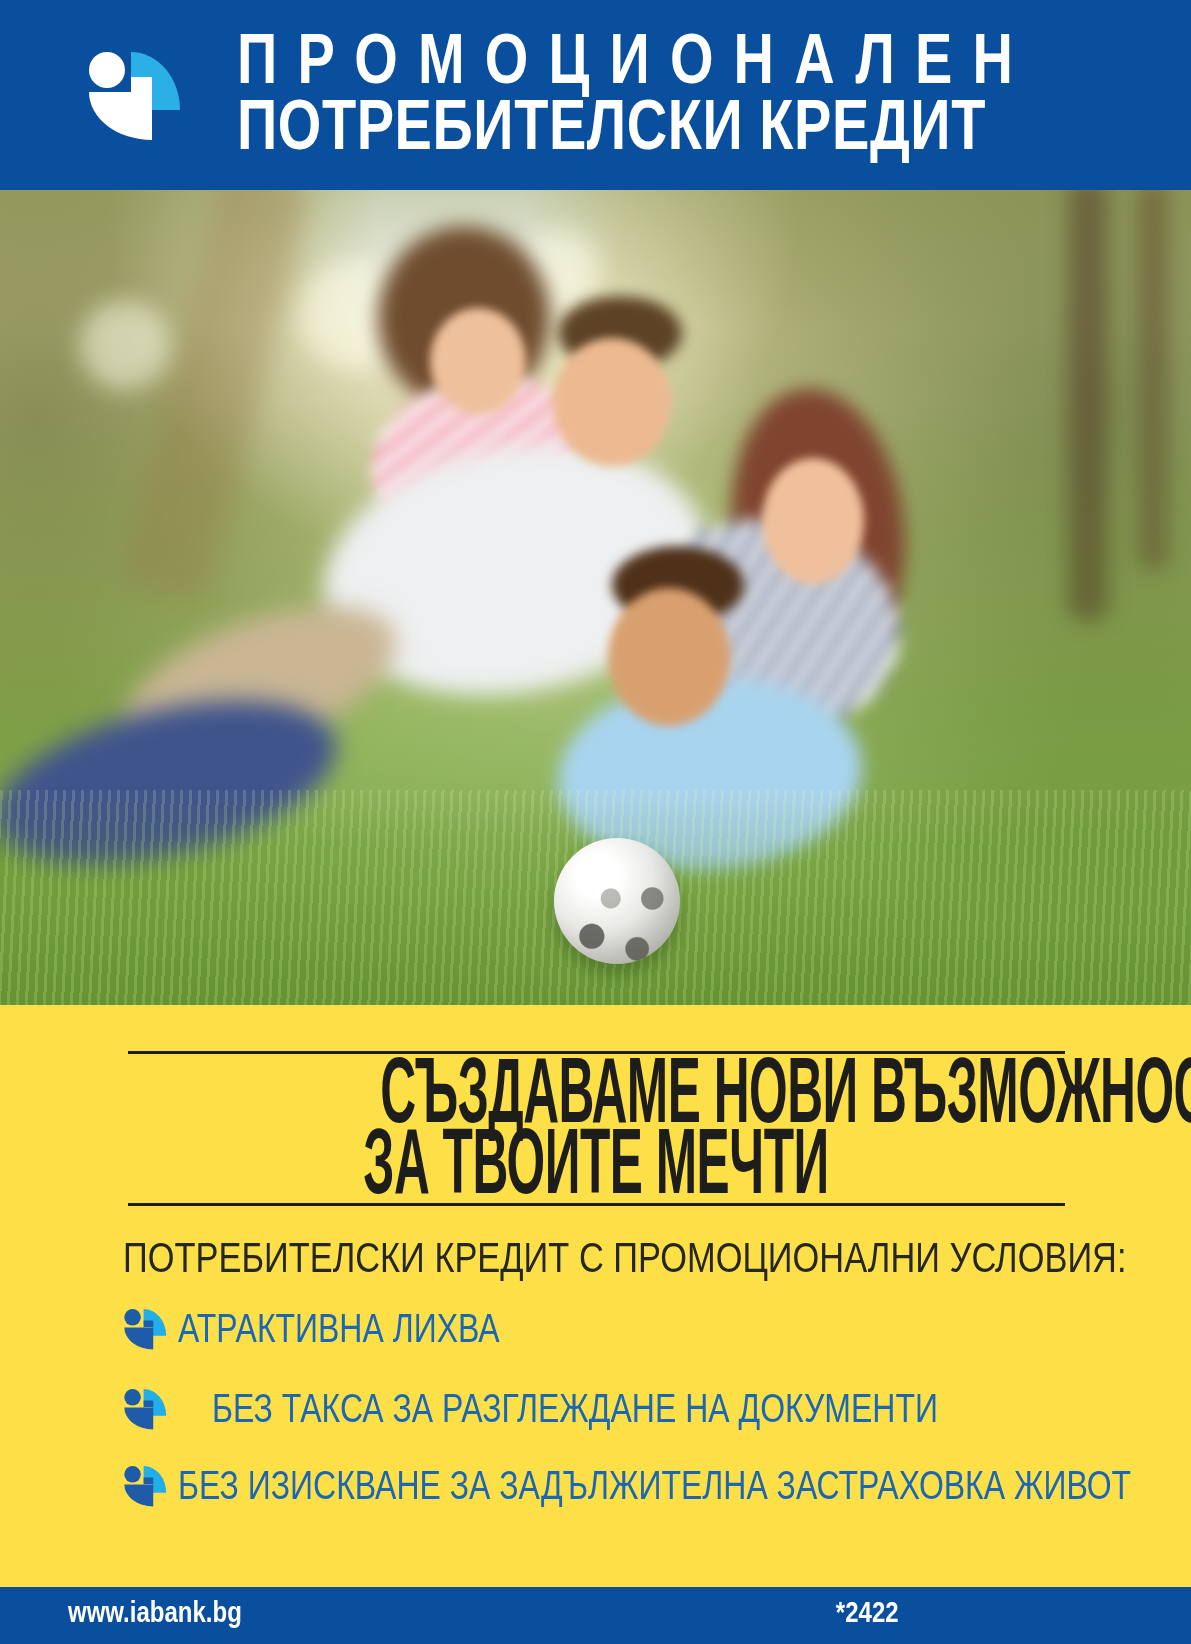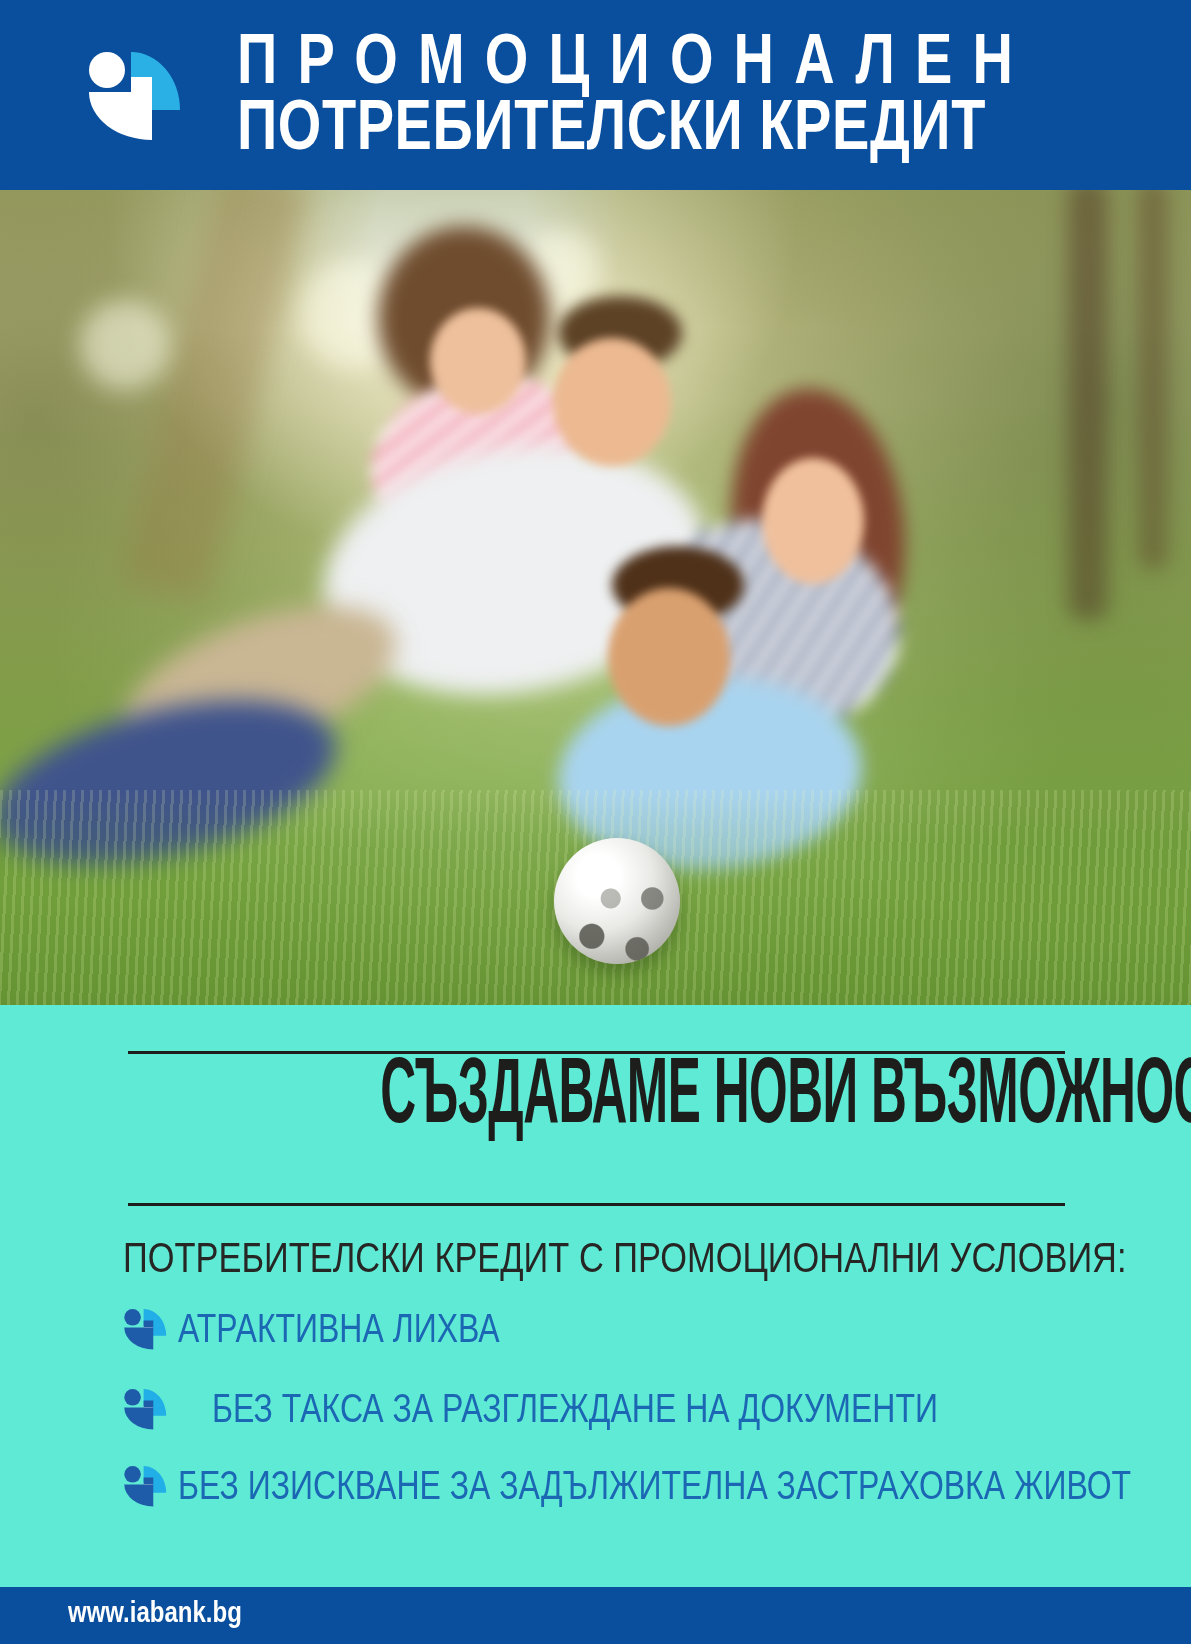--- a/index.html
+++ b/index.html
@@ -1,18 +1,18 @@
 <!DOCTYPE html>
 <html><head>
 <meta charset="utf-8">
 <style>
   html,body{margin:0;padding:0;background:#e9e9e9;}
   .page{
     position:relative;width:1191px;height:1644px;margin:0 auto;
-    background:#5eead4;overflow:hidden;
+    background:#fde047;overflow:hidden;
     font-family:"Liberation Sans","DejaVu Sans",sans-serif;
   }
   
   .header{
     position:absolute;left:0;top:0;width:1191px;height:190px;
     background:#0a4f9d;
   }
   .header-title{position:absolute;left:237px;top:26px;color:#ffffff;font-weight:bold;}
   .cond{display:inline-block;white-space:nowrap;}
   .ht-l1{display:block;height:66px;line-height:66px;}
@@ -150,20 +150,21 @@
     <div class="blob boy-hair"></div>
     <div class="blob boy-face"></div>
     <div class="blob ball"></div>
     <div class="grass-fg"></div>
   </div>
 
   <div class="content">
     <div class="rule rule-top"></div>
     <div class="headline">
       <span class="hl-line"><span class="cond">СЪЗДАВАМЕ НОВИ ВЪЗМОЖНОСТИ</span></span>
+      <span class="hl-line"><span class="cond">ЗА ТВОИТЕ МЕЧТИ</span></span>
     </div>
     <div class="rule rule-bottom"></div>
 
     <div class="subheadline">
       <span class="cond">ПОТРЕБИТЕЛСКИ КРЕДИТ С ПРОМОЦИОНАЛНИ УСЛОВИЯ:</span>
     </div>
 
     <div class="benefit benefit-1">
       <div class="logo-small-wrap">
         <div class="logo">
@@ -193,15 +194,16 @@
           <div class="l-tr"></div>
           <div class="l-bl"></div>
         </div>
       </div>
       <div class="label"><span class="cond">БЕЗ ИЗИСКВАНЕ ЗА ЗАДЪЛЖИТЕЛНА ЗАСТРАХОВКА ЖИВОТ</span></div>
     </div>
   </div>
 
   <div class="footer">
     <div class="f-left"><span class="cond">www.iabank.bg</span></div>
+    <div class="f-center"><span class="cond">*2422</span></div>
   </div>
 
 </div>
 
 </body></html>

